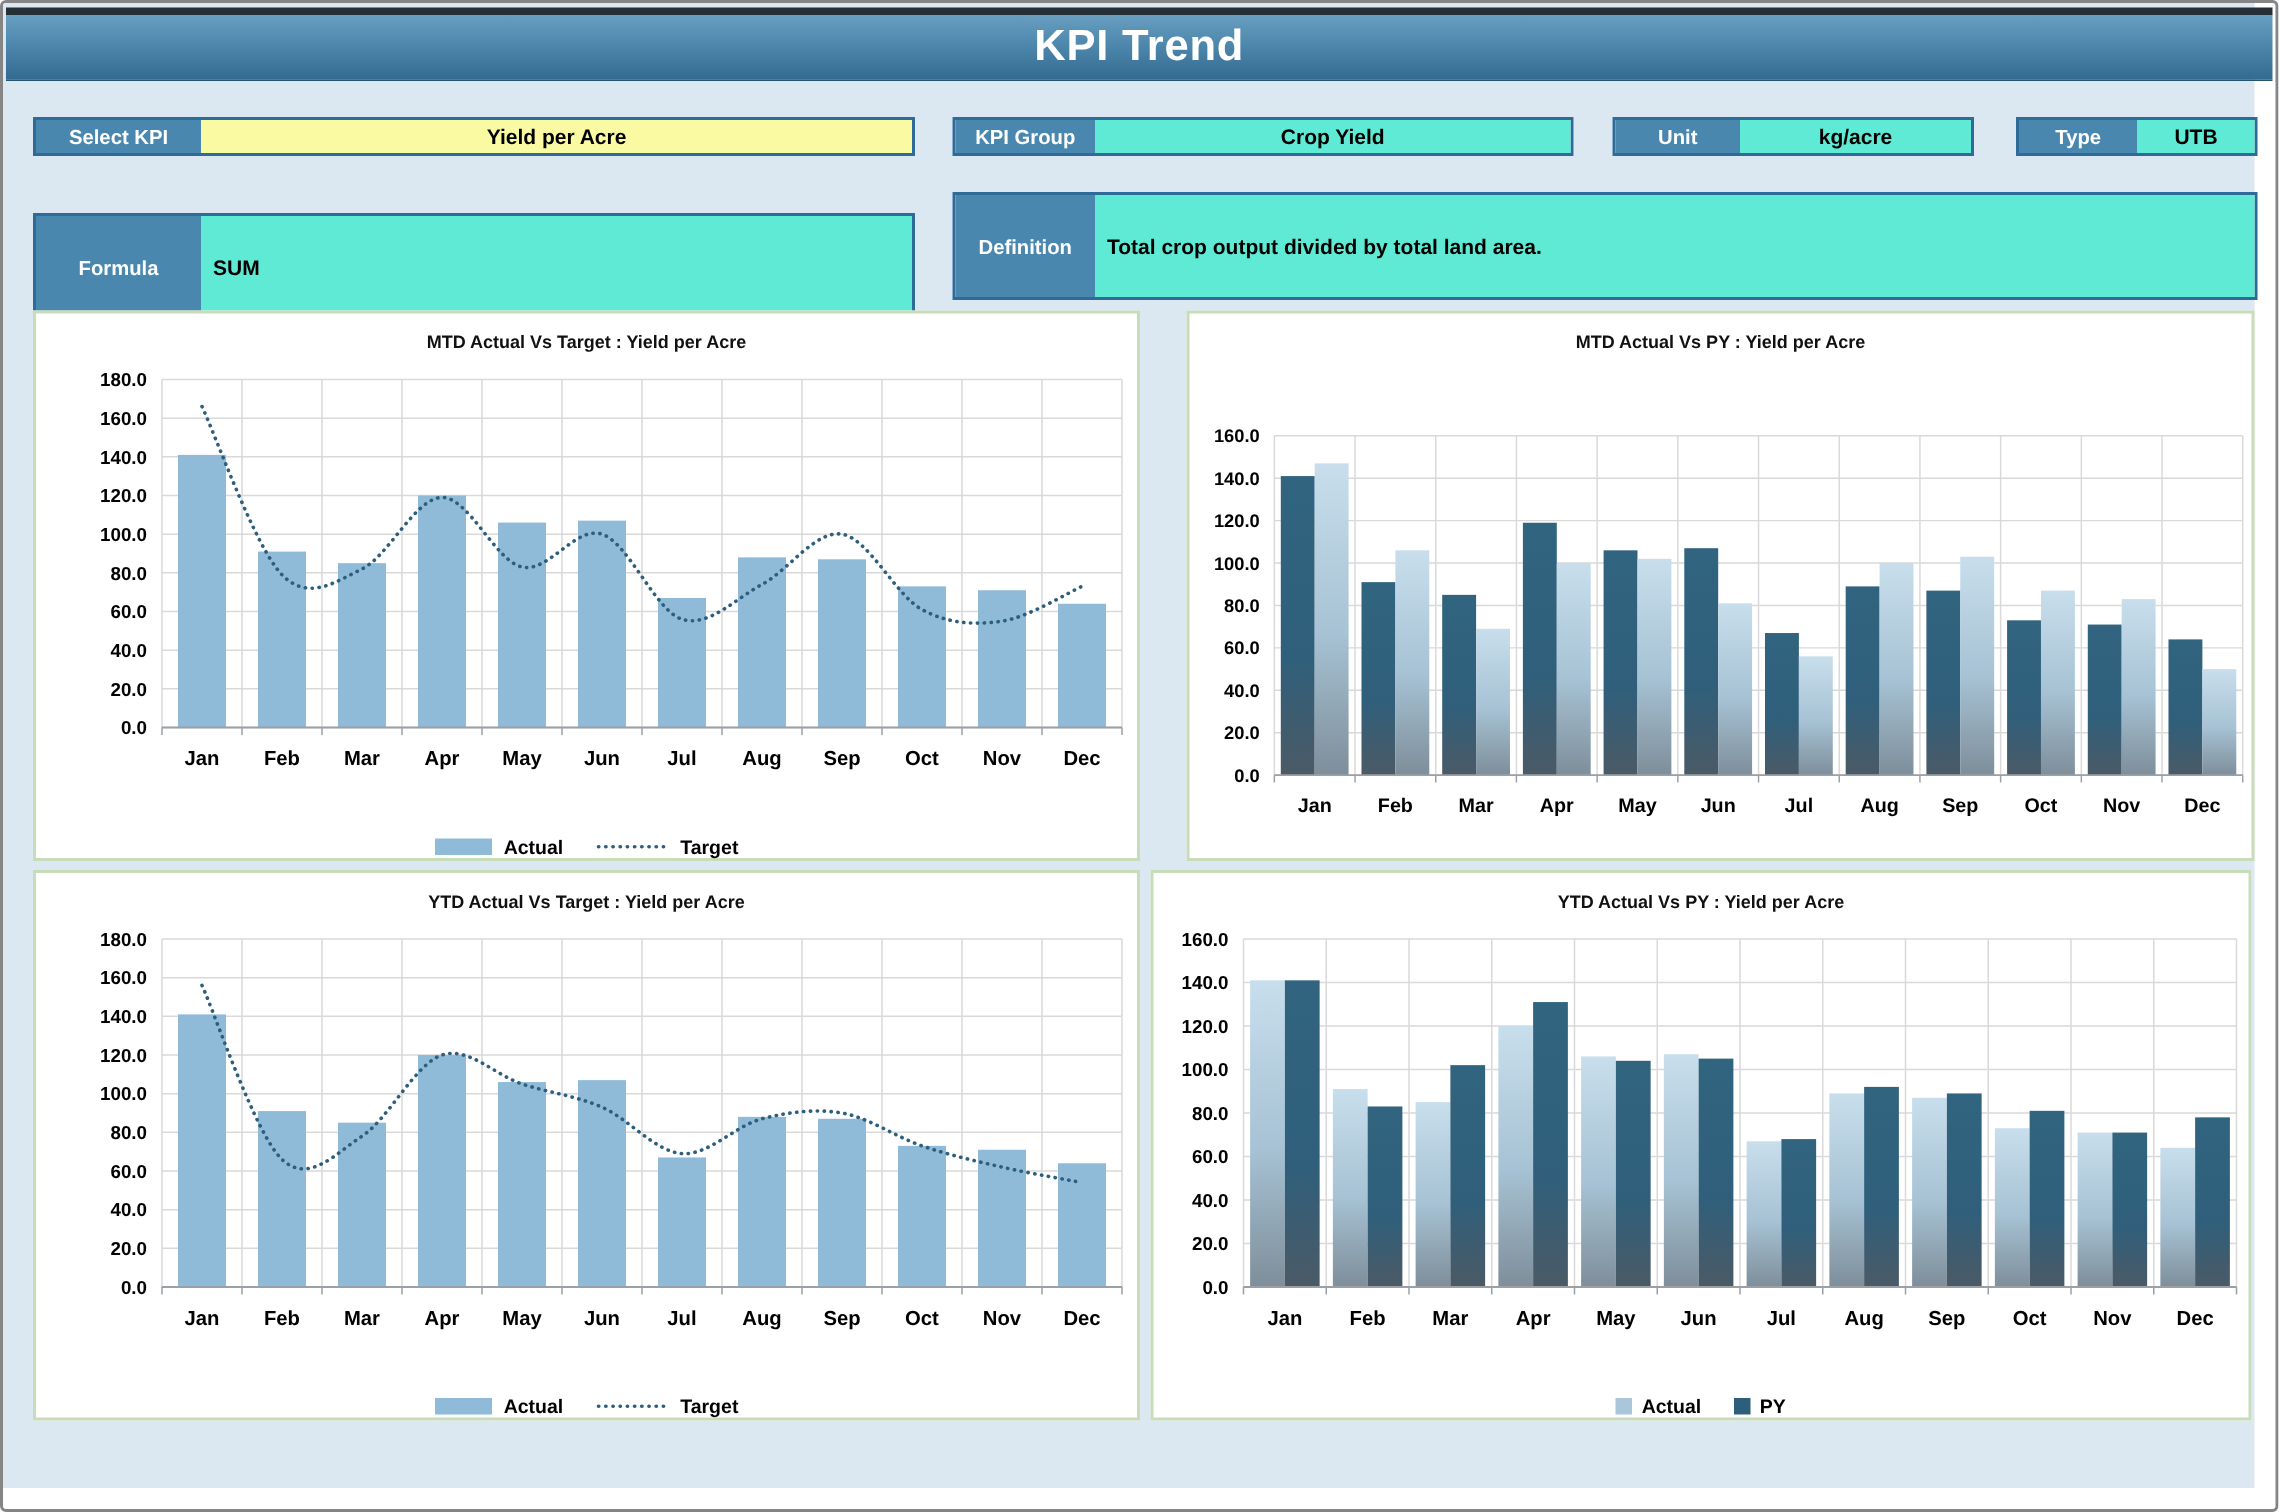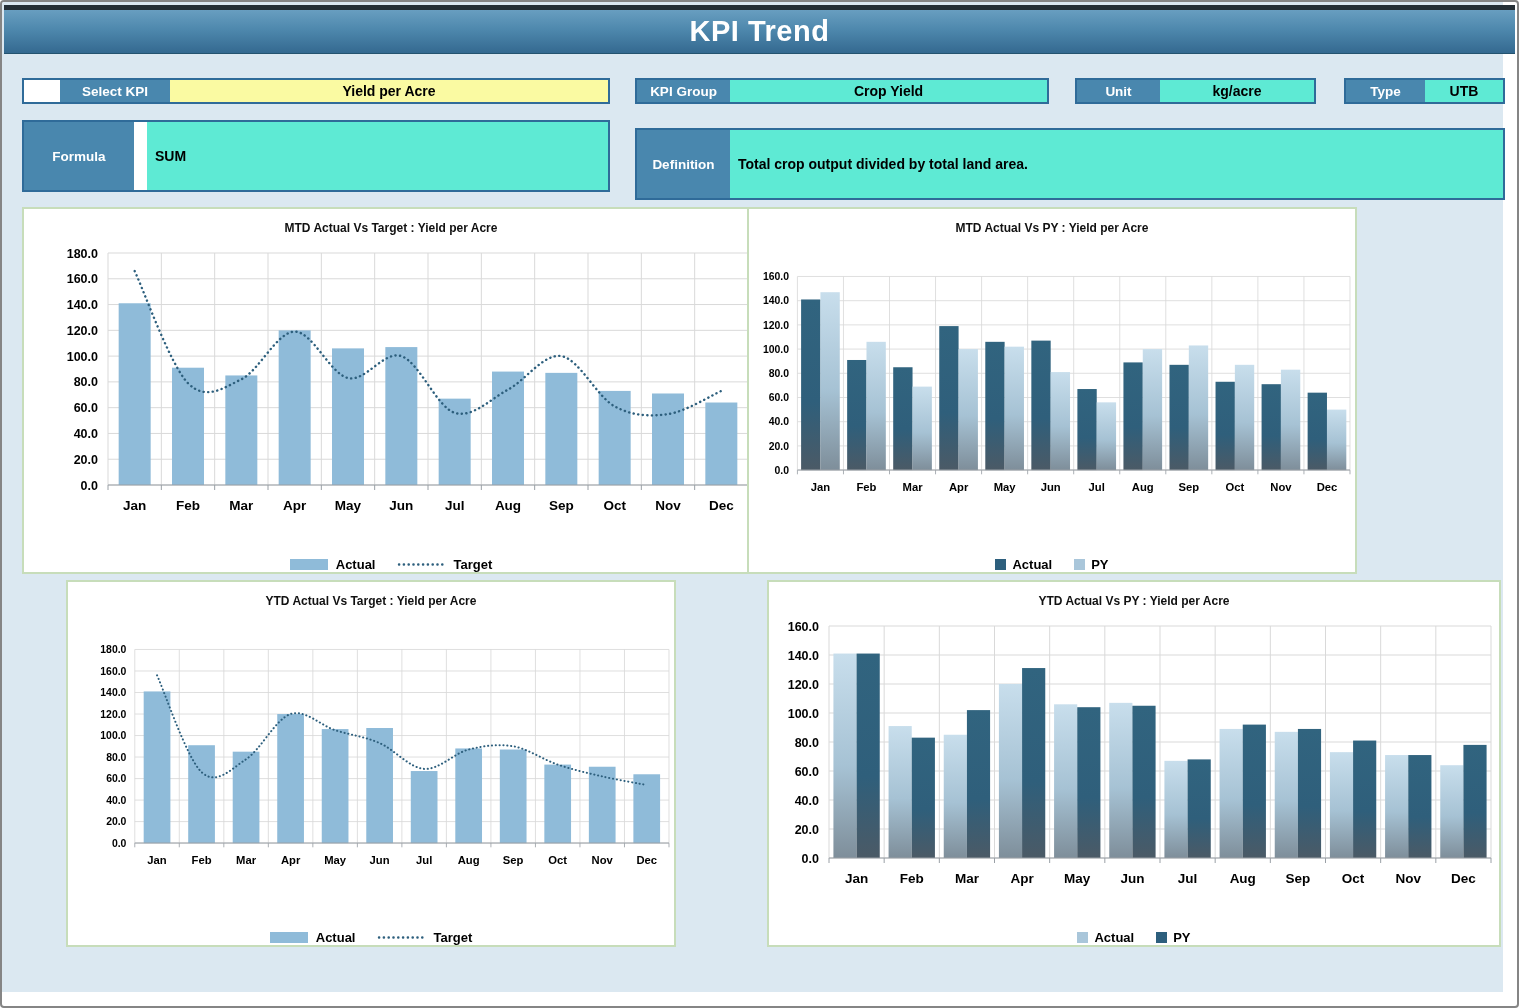--- a/index.html
+++ b/index.html
@@ -18,38 +18,38 @@
   .header-title{color:#fff;font-size:29px;font-weight:bold;letter-spacing:.5px;}
 
   .ctl{position:absolute;display:flex;border:2px solid #2f6b99;box-sizing:border-box;background:#fff;}
   .ctl .lbl{background:#4987ae;color:#fff;font-weight:bold;font-size:13.5px;
     display:flex;align-items:center;justify-content:center;flex:none;}
   .ctl .val{flex:1;display:flex;align-items:center;justify-content:center;
     font-weight:bold;font-size:14px;color:#000;background:#5eead4;}
   .ctl .val.left{justify-content:flex-start;padding-left:8px;}
   .ctl .val.yellow{background:#fafaa2;}
 
-  #ctl-select{left:20px;top:76px;width:588px;height:26px;padding-left:36px;}
+  #ctl-select{left:20px;top:76px;width:588px;height:26px;}
   #ctl-select .lbl{width:110px;}
   #ctl-group{left:633px;top:76px;width:414px;height:26px;justify-content:center;}
   #ctl-group .lbl{width:93px;}
   #ctl-unit{left:1073px;top:76px;width:241px;height:26px;}
   #ctl-unit .lbl{width:83px;}
   #ctl-type{left:1342px;top:76px;width:161px;height:26px;}
   #ctl-type .lbl{width:79px;}
-  #ctl-formula{left:20px;top:118px;width:588px;height:72px;gap:13px;}
+  #ctl-formula{left:20px;top:140px;width:588px;height:72px;}
   #ctl-formula .lbl{width:110px;}
   #ctl-def{left:633px;top:126px;width:870px;height:72px;}
   #ctl-def .lbl{width:93px;}
 
   .panel{position:absolute;background:#fff;border:2px solid #c7ddba;box-sizing:border-box;
     display:flex;flex-direction:column;}
   #p0{left:20px;top:205px;width:738px;height:367px;}
-  #p1{left:745px;top:205px;width:610px;height:367px;}
-  #p2{left:20px;top:578px;width:610px;height:367px;margin-left:44px;}
+  #p1{left:789px;top:205px;width:712px;height:367px;gap:34px;}
+  #p2{left:20px;top:578px;width:738px;height:367px;}
   #p3{left:765px;top:578px;width:734px;height:367px;}
 
   .chart-title{text-align:center;font-weight:bold;font-size:12px;color:#111;margin-top:12px;}
   .chart-svg-host{margin-top:10px;display:flex;justify-content:center;}
   .chart-legend{margin-top:auto;display:flex;justify-content:center;align-items:center;
     gap:22px;font-weight:bold;font-size:13px;color:#000;}
   .legend-item{display:flex;align-items:center;}
   .sw-wide{display:inline-block;width:38px;height:11px;margin-right:8px;}
   .sw-sq{display:inline-block;width:11px;height:11px;margin-right:6px;}
 </style>

